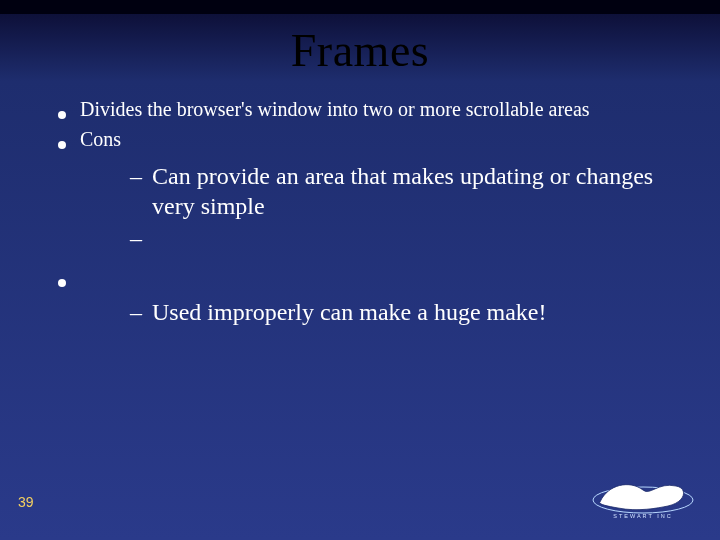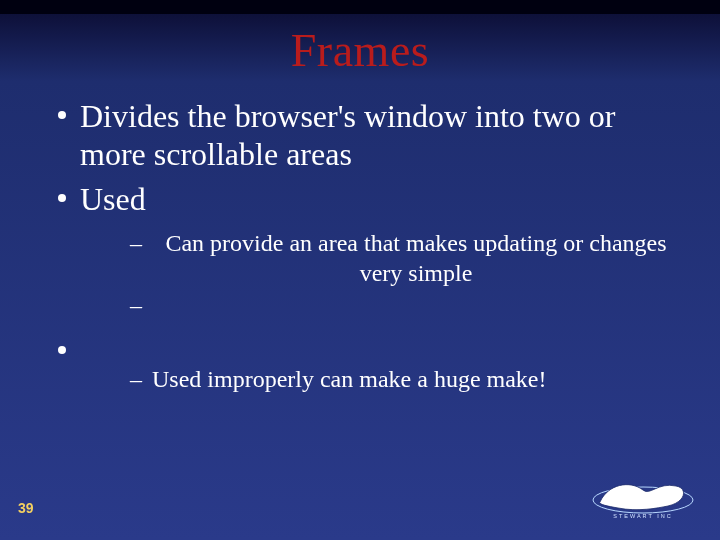--- a/index.html
+++ b/index.html
@@ -21,21 +21,21 @@
     top: 0;
     left: 0;
     right: 0;
     height: 14px;
     background: #000010;
   }
   .title {
     text-align: center;
     font-size: 46px;
     font-weight: normal;
-    color: #b91c1c;
+    color: #000000;
     padding-top: 24px;
     padding-bottom: 10px;
     letter-spacing: 0.5px;
   }
   .content {
     padding: 10px 40px 0 58px;
   }
   .bullet {
     display: flex;
     align-items: flex-start;
@@ -44,49 +44,48 @@
   .bullet .dot {
     width: 8px;
     height: 8px;
     border-radius: 50%;
     background: #fff;
     flex: 0 0 auto;
     margin-top: 14px;
     margin-right: 14px;
   }
   .bullet .text {
-    font-size: 32px;
+    font-size: 20px;
     line-height: 1.2;
   }
   .sublist {
     padding: 4px 0 10px 72px;
   }
   .subitem {
     display: flex;
     align-items: flex-start;
     margin-bottom: 2px;
   }
   .subitem .dash {
     flex: 0 0 auto;
     font-size: 24px;
     margin-right: 10px;
     line-height: 1.25;
   }
   .subitem .text {
     font-size: 24px;
     line-height: 1.25;
-    text-align: center;
   }
   .page-number {
     position: absolute;
-    bottom: 24px;
+    bottom: 30px;
     left: 18px;
     font-family: Arial, Helvetica, sans-serif;
     font-size: 14px;
-    font-weight: bold;
+    font-weight: normal;
     color: #f4d060;
   }
   .logo {
     position: absolute;
     bottom: 18px;
     right: 22px;
     width: 110px;
     height: 50px;
   }
   .logo svg { width: 100%; height: 100%; }
@@ -101,21 +100,21 @@
 
   <div class="content">
 
     <div class="bullet">
       <span class="dot"></span>
       <span class="text">Divides the browser's window into two or more scrollable areas</span>
     </div>
 
     <div class="bullet">
       <span class="dot"></span>
-      <span class="text">Used</span>
+      <span class="text">Cons</span>
     </div>
 
     <div class="sublist">
       <div class="subitem">
         <span class="dash">–</span>
         <span class="text">Can provide an area that makes updating or changes very simple</span>
       </div>
       <div class="subitem">
         <span class="dash">–</span>
       </div>

